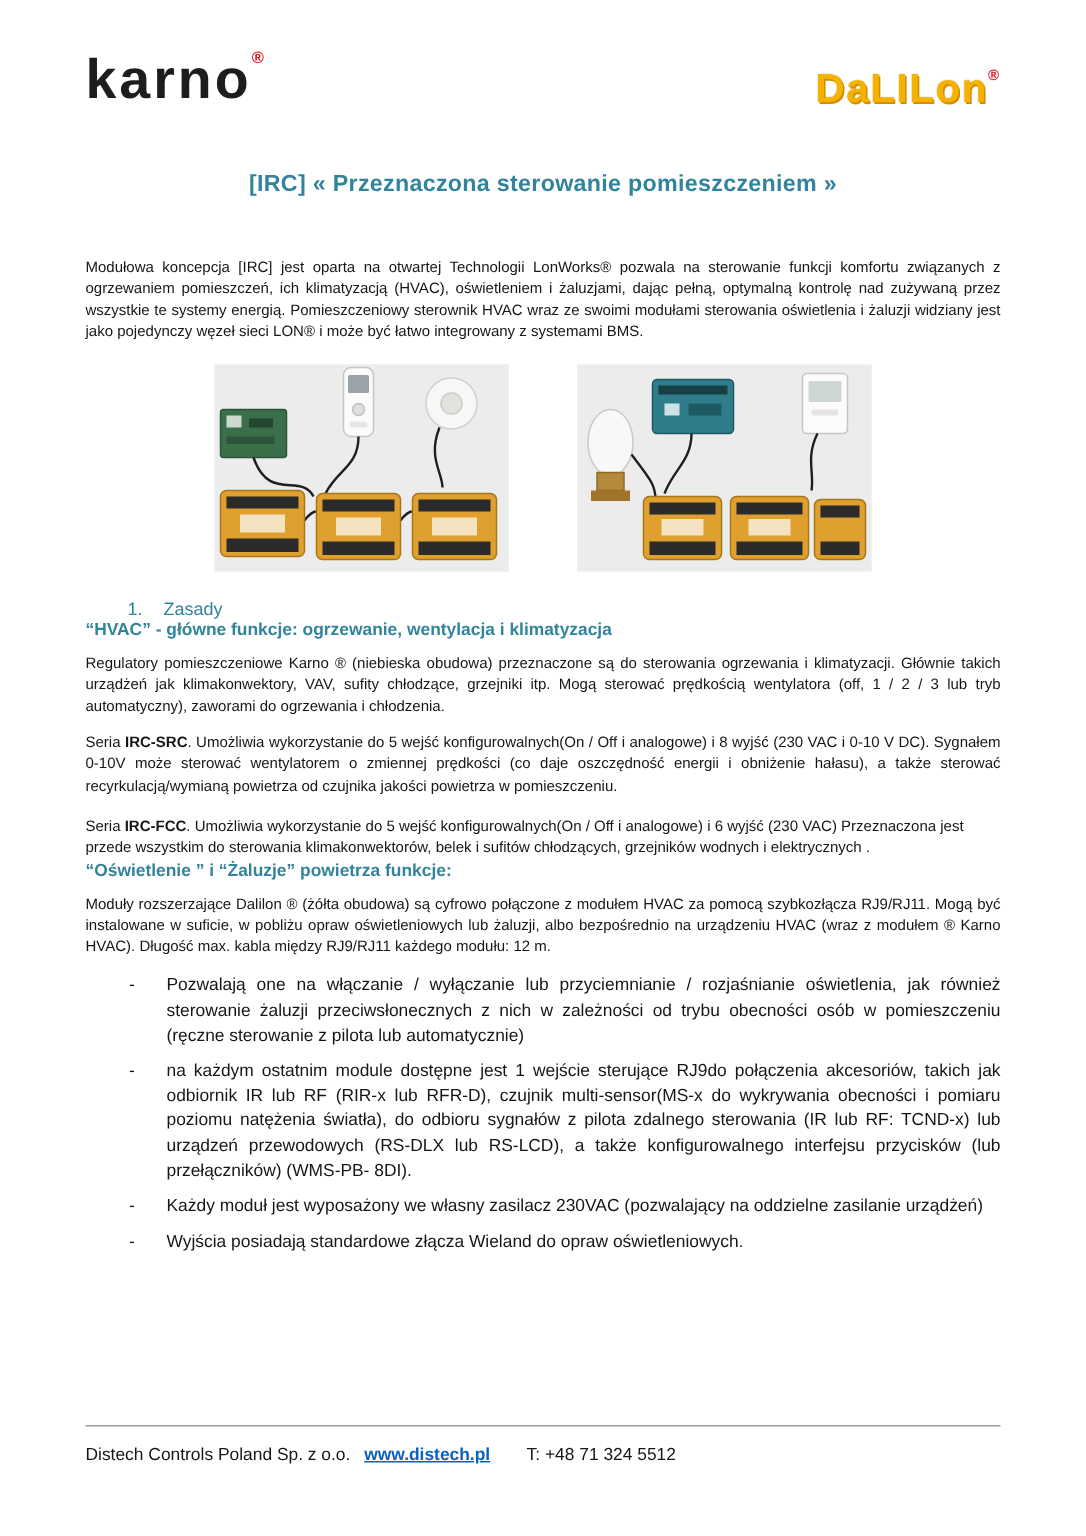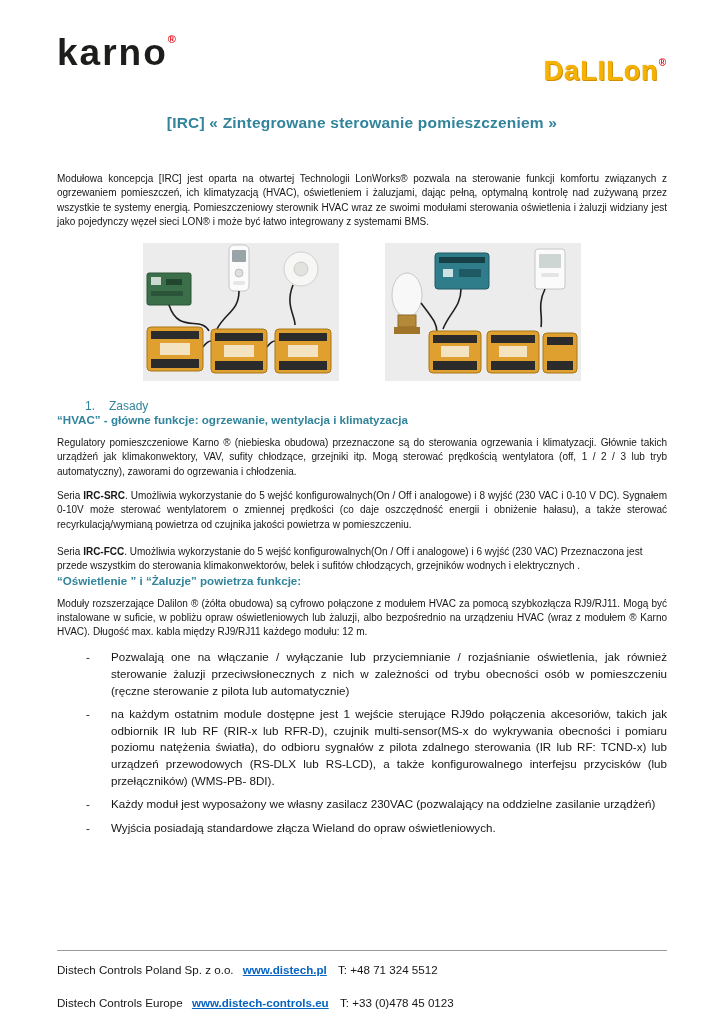--- a/index.html
+++ b/index.html
@@ -5,21 +5,21 @@
   * { margin:0; padding:0; box-sizing:border-box; }
   html,body { background:#ffffff; }
   body { font-family:"Liberation Sans", sans-serif; color:#161616; }
   .page { position:relative; width:724px; height:1024px; margin:0 auto; background:#fff;
           padding:34px 57px 0 57px; overflow:hidden; }
 
   
   .logo-row { display:flex; justify-content:space-between; align-items:flex-start; height:50px; }
   .karno-logo { font-size:37px; font-weight:700; letter-spacing:2px; color:#1d1d1b; line-height:1; }
   .karno-logo .reg { color:#e30613; font-size:11px; vertical-align:top; letter-spacing:0; }
-  .dalilon-logo { margin-top:24px; font-size:27px; font-weight:800; letter-spacing:1px;
+  .dalilon-logo { margin-top:12px; font-size:27px; font-weight:800; letter-spacing:1px;
                   color:#f6b200; text-shadow:1px 1px 0 #d28e00, 0 0 1px #d28e00; line-height:1; }
   .dalilon-logo .reg { color:#e30613; font-size:10px; vertical-align:top; text-shadow:none; }
 
   
   .doc-title { margin-top:30px; text-align:center; color:#31849b; font-size:15.5px; font-weight:700; letter-spacing:.2px; }
   .section-heading { margin-top:18px; padding-left:28px; color:#31849b; font-size:12px; font-weight:400; }
   .section-heading .num { margin-right:14px; }
   .sub-heading { color:#31849b; font-size:11.6px; font-weight:700; }
 
   
@@ -38,37 +38,37 @@
   .bullet .dash { flex:0 0 25px; padding-left:29px; box-sizing:content-box; width:0; flex-basis:25px; }
   .bullet .dash { flex:0 0 54px; padding-left:0; text-indent:29px; }
   .bullet .btext { flex:1; }
 
   
   .footer { position:absolute; left:57px; right:57px; top:950px; }
   .footer-rule { border:none; border-top:1px solid #9a9a9a; height:0; }
   .footer-line { margin-top:12px; font-size:11.6px; }
   .footer-line.second { margin-top:20px; }
   .footer-link { color:#0563c1; text-decoration:underline; margin:0 6px 0 6px;font-weight:bold; }
-  .footer-tel { margin-left:2px; }
+  .footer-tel { margin-left:15px; }
 </style>
 </head>
 <body>
 
 <div class="page">
 
   <div class="logo-row">
     <div class="karno-logo">
       <span>karno</span><span class="reg">®</span>
     </div>
     <div class="dalilon-logo">
       <span>DaLILon</span><span class="reg">®</span>
     </div>
   </div>
 
-  <h1 class="doc-title">[IRC] « Zintegrowane sterowanie pomieszczeniem »</h1>
+  <h1 class="doc-title">[IRC] « Przeznaczona sterowanie pomieszczeniem »</h1>
 
   <p class="para jus" style="margin-top:40px;">Modułowa koncepcja [IRC] jest oparta na otwartej Technologii LonWorks® pozwala na sterowanie funkcji komfortu związanych z ogrzewaniem pomieszczeń, ich klimatyzacją (HVAC), oświetleniem i żaluzjami, dając pełną, optymalną kontrolę nad zużywaną przez wszystkie te systemy energią. Pomieszczeniowy sterownik HVAC wraz ze swoimi modułami sterowania oświetlenia i żaluzji widziany jest jako pojedynczy węzeł sieci LON® i może być łatwo integrowany z systemami BMS.</p>
 
   <div class="photo-row">
     <div class="photo">
       <svg viewBox="0 0 196 138">
         <rect width="196" height="138" fill="#ececec"></rect>
 
         <rect x="4" y="30" width="44" height="32" rx="2" fill="#3a6f4a" stroke="#2c5438"></rect>
         <rect x="8" y="34" width="10" height="8" fill="#cdd8d0"></rect>
@@ -187,20 +187,15 @@
     </li>
   </ul>
 
   <div class="footer">
     <hr class="footer-rule">
     <div class="footer-line">
       <span>Distech Controls Poland Sp. z o.o.</span>
       <a class="footer-link" href="www.distech.pl">www.distech.pl</a>
       <span class="footer-tel">T: +48 71 324 5512</span>
     </div>
-    <div class="footer-line second">
-      <span>Distech Controls Europe</span>
-      <a class="footer-link" href="www.distech-controls.eu">www.distech-controls.eu</a>
-      <span class="footer-tel">T: +33 (0)478 45 0123</span>
-    </div>
   </div>
 
 </div>
 
 </body></html>

